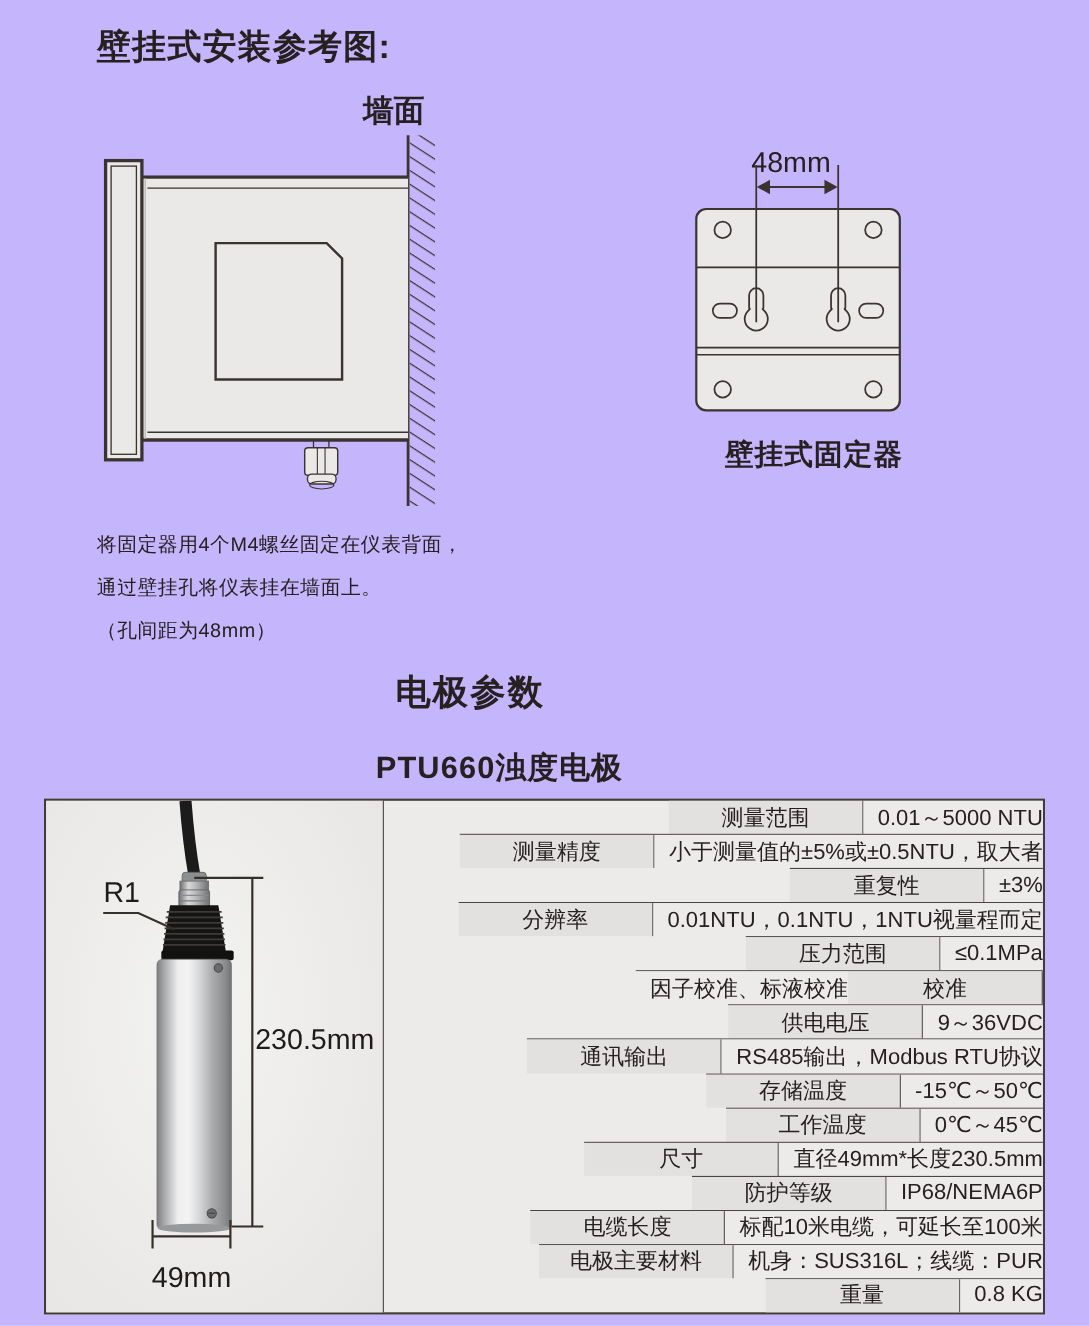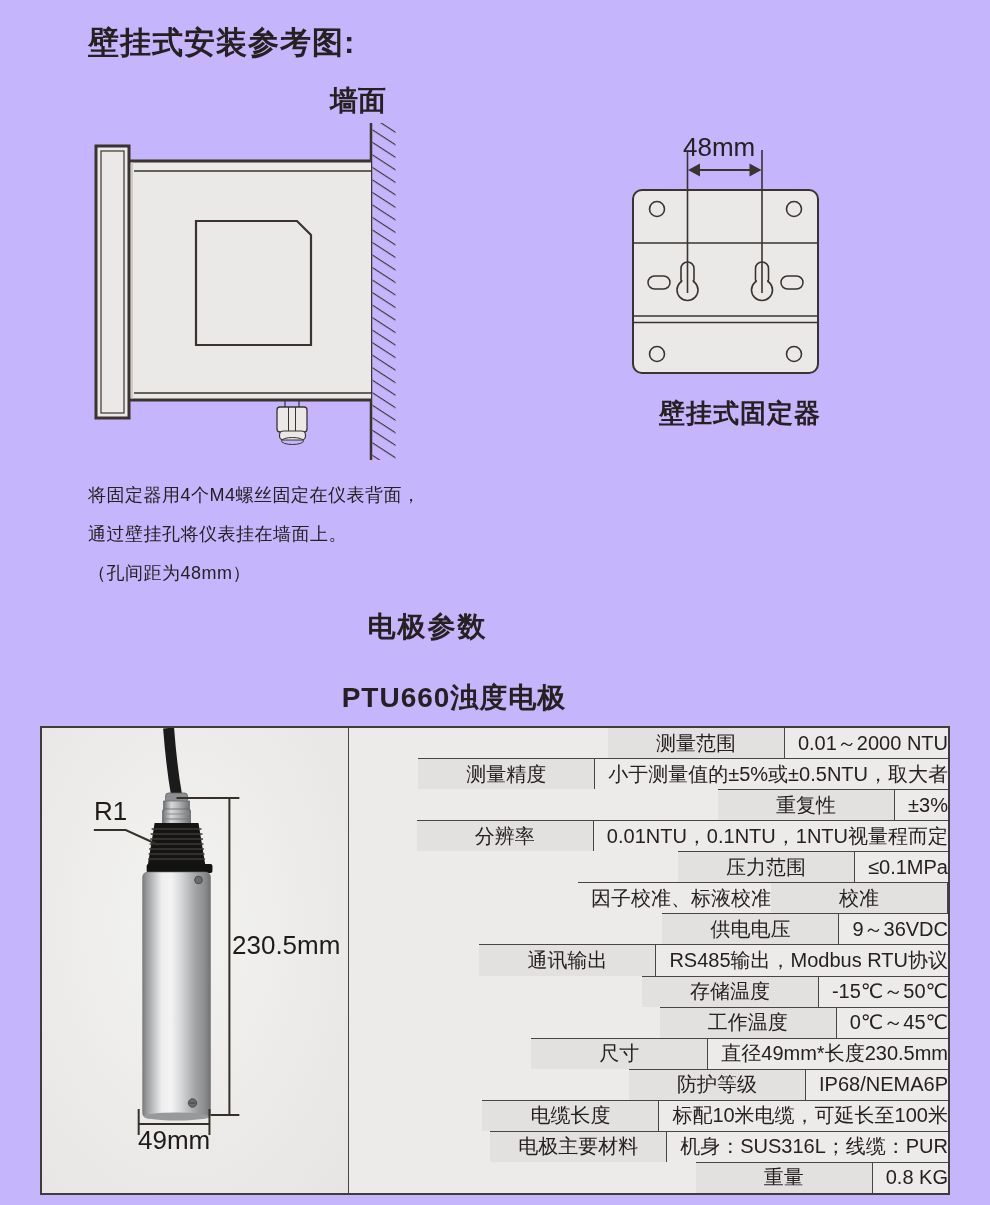--- a/index.html
+++ b/index.html
@@ -14,42 +14,42 @@
     overflow:hidden;
     color:#262120;
   }
   .abs{position:absolute;}
 
   .title1{left:88px;top:22px;font-size:31px;font-weight:bold;letter-spacing:1px;}
   .wall-label{left:330px;top:82px;font-size:28px;font-weight:bold;}
   .dim48{left:683px;top:132px;font-size:26px;}
   .bracket-caption{left:659px;top:396px;font-size:26px;font-weight:bold;letter-spacing:1px;}
   .note{left:88px;top:464px;font-size:18px;line-height:39px;letter-spacing:0.5px;margin-top:12px;}
-  .h-params{left:0;top:608px;width:855px;text-align:center;font-size:28px;font-weight:bold;letter-spacing:2px;}
+  .h-params{left:0;top:608px;width:855px;text-align:center;font-size:32px;font-weight:bold;letter-spacing:2px;}
   .h-model{left:0;top:679px;width:908px;text-align:center;font-size:28px;font-weight:bold;letter-spacing:1px;}
 
   .spec-table{
     left:40px;top:726px;width:910px;height:469px;
     border:2px solid #413b39;
     display:flex;
     box-sizing:border-box;
     background:#edebea;
   }
   .photo-cell{
     width:307px;flex:0 0 307px;
     border-right:1.5px solid #4a4442;
     position:relative;
     background:radial-gradient(ellipse at 45% 42%, #f3f3f2 0%, #ebeae9 62%, #e6e5e4 100%);
     box-sizing:border-box;
   }
   .photo-cell svg{position:absolute;left:0;top:0;width:100%;height:100%;}
   .dim-label{position:absolute;font-size:26px;color:#1f1b19;white-space:nowrap;}
   .lbl-r1{left:52px;top:68px;}
   .lbl-len{left:190px;top:202px;}
-  .lbl-dia{left:96px;top:397px;}
+  .lbl-dia{left:96px;top:418px;}
 
   .spec-rows{display:flex;flex-direction:column;flex:1;align-items:flex-end;}
   .spec-row{flex:1;display:flex;border-top:1.5px solid #4a4442;min-height:0;}
   .spec-row:first-child{border-top:none;}
   .cell{display:flex;align-items:center;font-size:20px;color:#262120;box-sizing:border-box;}
   .cell.label{
     width:177px;flex:0 0 177px;
     justify-content:center;
     border-right:1.5px solid #4a4442;
     background:#e3e1e0;
@@ -211,21 +211,21 @@
           <path d="M92,828 H124 L157,843"></path>
         </g>
       </svg>
       <span class="dim-label lbl-r1">R1</span>
       <span class="dim-label lbl-len">230.5mm</span>
       <span class="dim-label lbl-dia">49mm</span>
     </div>
     <div class="spec-rows">
         <div class="spec-row">
           <div class="cell label">测量范围</div>
-          <div class="cell value">0.01～2000 NTU</div>
+          <div class="cell value">0.01～5000 NTU</div>
         </div>
         <div class="spec-row">
           <div class="cell label">测量精度</div>
           <div class="cell value">小于测量值的±5%或±0.5NTU，取大者</div>
         </div>
         <div class="spec-row">
           <div class="cell label">重复性</div>
           <div class="cell value">±3%</div>
         </div>
         <div class="spec-row">

